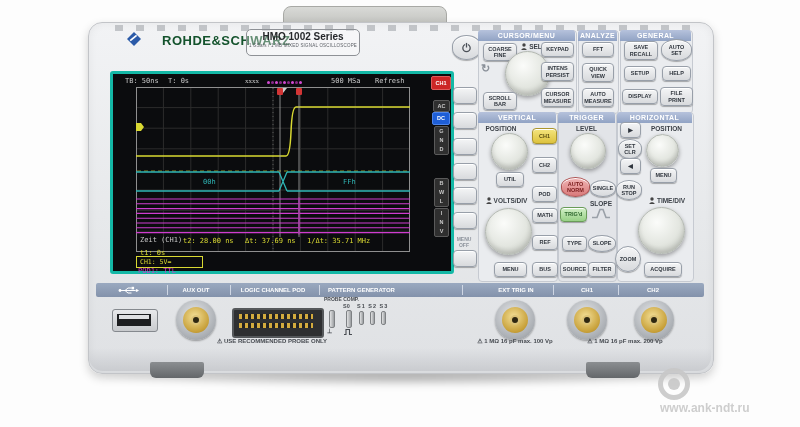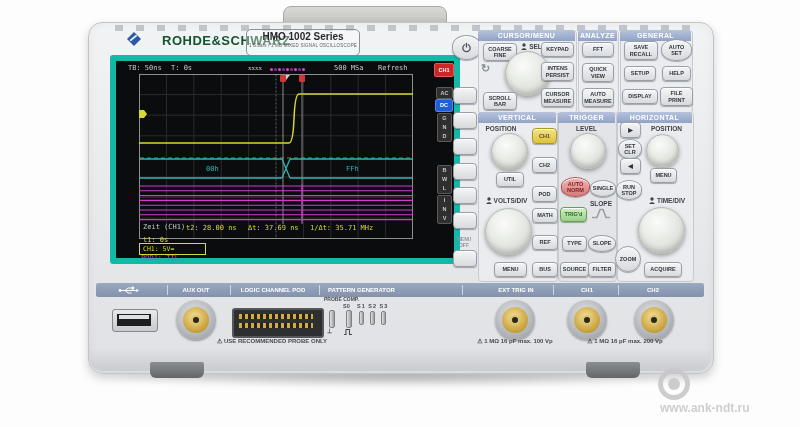--- a/index.html
+++ b/index.html
@@ -34,22 +34,22 @@
      font-family:"Liberation Sans",sans-serif;font-weight:bold;font-size:5.5px;line-height:1.15;color:#2f353d;
      display:flex;align-items:center;justify-content:center;text-align:center;white-space:pre-line;padding:0;}
   .ov{border-radius:50%/45%;}
   .yl{background:linear-gradient(180deg,#f4e57e,#ddc23e);border-color:#ac962c;color:#574a0e;}
   .rd{background:linear-gradient(180deg,#f0b4b4,#d97a7a);border-color:#ad5252;color:#7a1c1c;}
   .gn{background:linear-gradient(180deg,#d2f0c6,#97d086);border-color:#699c58;color:#2c662c;}
   .kn{border-radius:50%;border:1px solid #b3b8b1;
       background:radial-gradient(circle at 40% 32%,#fbfcfa,#e3e6e0 55%,#c3c7bf 90%);
       box-shadow:0 2px 4px rgba(0,0,0,.35),inset 0 -3px 4px rgba(0,0,0,.12);}
   
-  .screen{background:#0b0c0e;border:6px solid #14b8a6;border-radius:3px;
-          font-family:"DejaVu Sans Mono",monospace;}
+  .screen{background:#0b0c0e;border:3px solid #14b8a6;border-radius:3px;
+          font-family:"DejaVu Sans Mono",monospace;margin-top:16px;}
   .st{position:absolute;font-size:7px;color:#c9c9c9;white-space:nowrap;}
   .sy{color:#d9d932;}
   .smg{color:#d44ad4;}
   .dot{display:inline-block;width:3px;height:3px;border-radius:50%;margin-right:1px;vertical-align:middle;}
   .tab{position:absolute;background:#2f2f2f;border:1px solid #5a5a5a;border-radius:2px;color:#c9c9c9;
        font-size:5.5px;font-weight:bold;display:flex;align-items:center;justify-content:center;
        text-align:center;white-space:pre-line;line-height:1.6;font-family:"Liberation Sans",sans-serif;}
   .ch1box{border:1px solid #d9d932;color:#d9d932;font-size:6.5px;display:flex;align-items:center;padding-left:3px;}
   
   .band{background:linear-gradient(180deg,#9aa9c0,#8392ab);border-radius:2px;}

